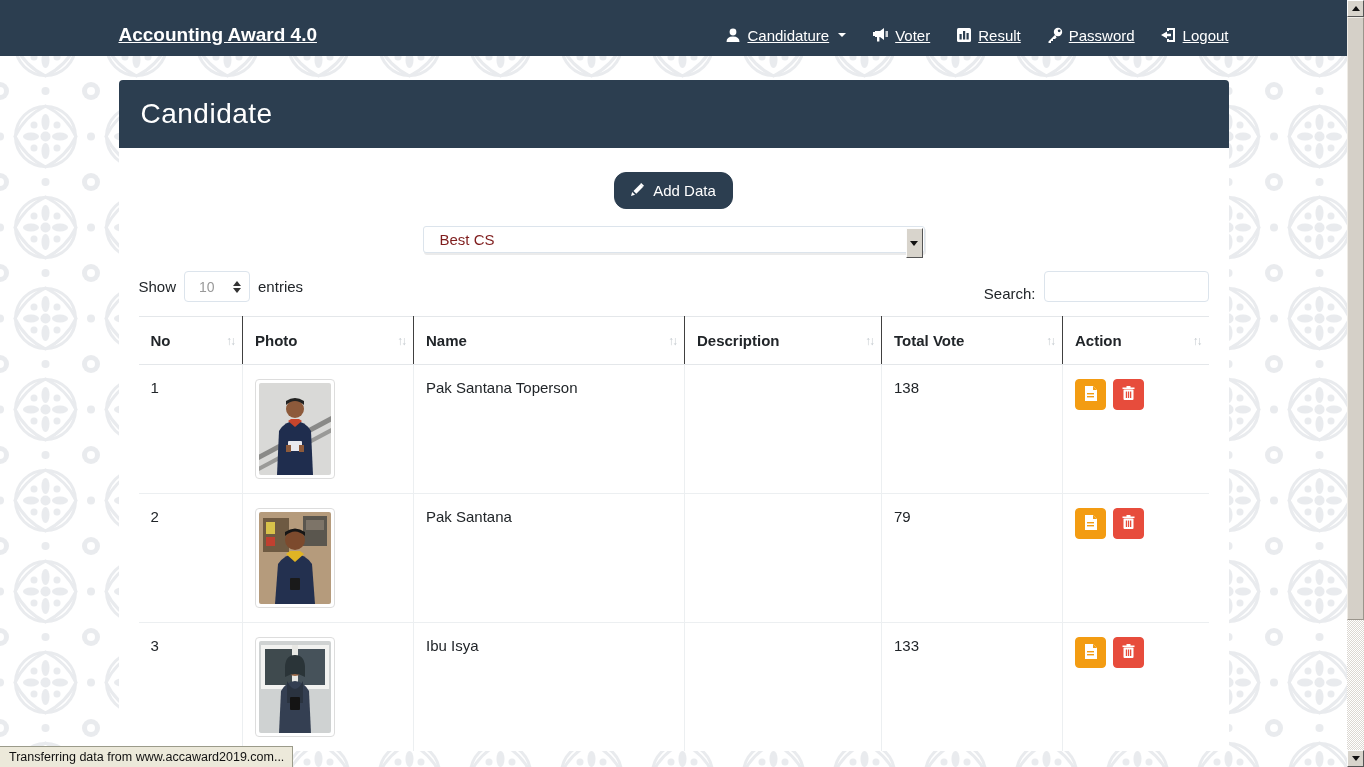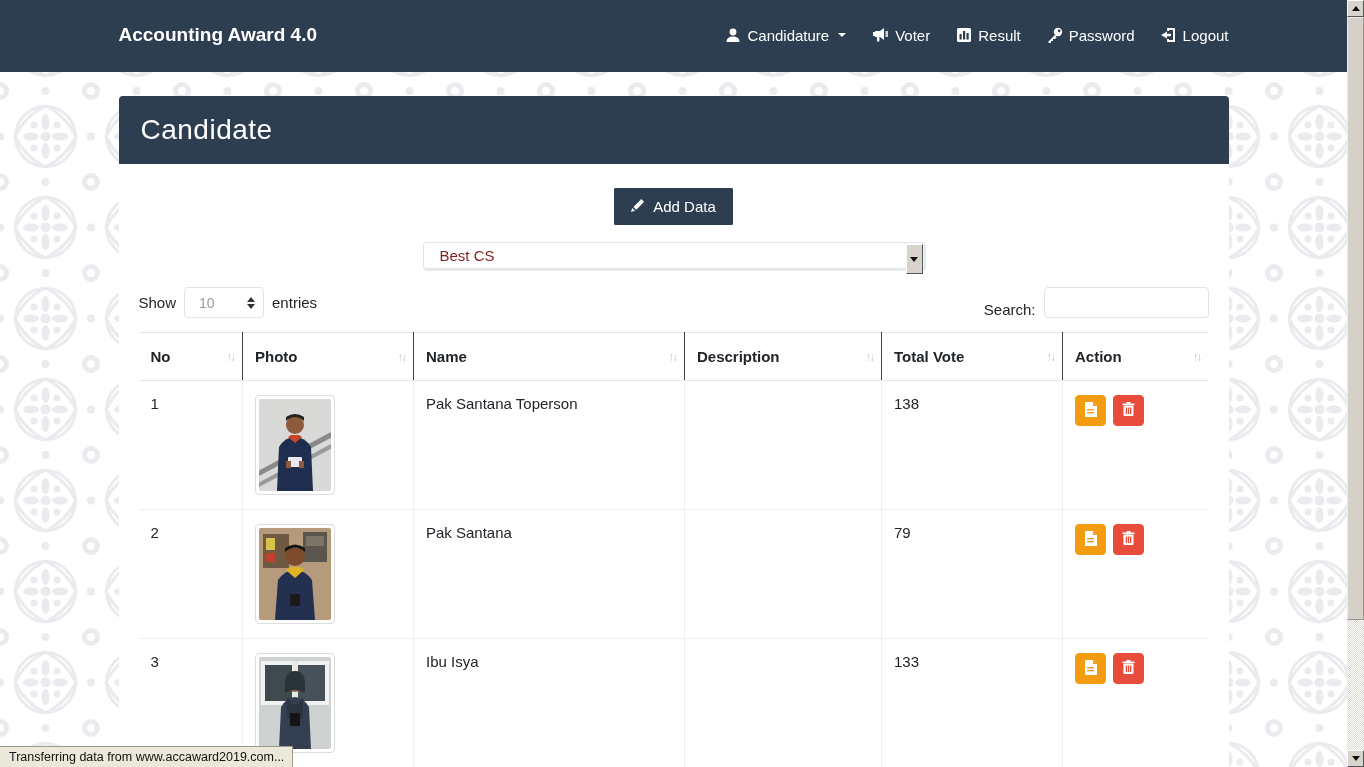--- a/index.html
+++ b/index.html
@@ -6,47 +6,47 @@
   html,body { width:1364px; height:767px; overflow:hidden; }
   body { font-family:"Liberation Sans", sans-serif; background:#fff; position:relative; }
 
   .viewport { position:relative; width:1364px; height:767px; overflow:hidden; }
   .page-area { position:absolute; left:0; top:0; width:1347px; height:767px; overflow:hidden; }
 
   
   .bg-pattern { position:absolute; left:0; top:0; width:1347px; height:767px; z-index:0; }
 
   
-  .navbar { position:relative; z-index:2; height:72px; background:#2c3e50; color:#fff; }
+  .navbar { position:relative; z-index:2; height:56px; background:#2c3e50; color:#fff;text-decoration:underline; }
   .container { width:1110px; margin:0 auto; }
   .navbar .container { display:flex; align-items:center; justify-content:space-between; height:70px; }
   .brand { font-size:19px; font-weight:bold; color:#fff; cursor:pointer; }
   .nav-items { display:flex; align-items:center; gap:26px; }
   .nav-link { display:flex; align-items:center; gap:6px; color:#fff; font-size:15px; cursor:pointer; }
   .nav-link svg { display:block; }
   .caret { width:0; height:0; border-left:4px solid transparent; border-right:4px solid transparent; border-top:4px solid #fff; margin-left:3px; }
 
   
   .panel { position:relative; z-index:1; width:1110px; margin:24px auto 0; background:#fff; border-radius:4px 4px 0 0; }
   .panel-heading { height:68px; background:#2c3e50; color:#fff; display:flex; align-items:center; padding-left:22px; border-radius:4px 4px 0 0; }
   .panel-heading h1 { font-size:28px; font-weight:400; letter-spacing:0.5px; }
   .panel-body { padding:24px 20px 0; }
 
   .add-row { display:flex; justify-content:center; }
-  .btn-add { display:flex; align-items:center; gap:8px; background:#2c3e50; color:#fff; border:1px solid #2c3e50; border-radius:1px; font-size:15px; padding:9px 16px; cursor:pointer; font-family:inherit; }
+  .btn-add { display:flex; align-items:center; gap:8px; background:#2c3e50; color:#fff; border:1px solid #2c3e50; border-radius:12px; font-size:15px; padding:9px 16px; cursor:pointer; font-family:inherit; }
 
   .select-row { display:flex; justify-content:center; margin-top:17px; }
   .category-select { position:relative; width:502px; height:27px; background:#fff; border:1px solid #dce4ec; border-radius:3px; display:flex; align-items:center; padding-left:16px; color:#7f1d1d; font-size:15px; cursor:pointer; box-shadow:1px 2px 0 rgba(0,0,0,0.08); }
   .win-btn { background:#d8d4cc; border:1px solid #888; border-top-color:#fdfdfd; border-left-color:#fdfdfd; border-right-color:#555; border-bottom-color:#555; display:flex; align-items:center; justify-content:center; }
   .select-arrow-btn { position:absolute; right:1px; top:1px; width:17px; height:30px; cursor:pointer; }
   .tri-down { width:0; height:0; border-left:4px solid transparent; border-right:4px solid transparent; border-top:5px solid #111; }
 
   .controls-row { display:flex; justify-content:space-between; align-items:center; margin-top:18px; }
   .length-ctl { display:flex; align-items:center; gap:8px; font-size:15px; color:#212529;justify-content:space-between; }
-  .length-select { display:flex; align-items:center; justify-content:space-between; width:80px; height:31px; border:1px solid #dce4ec; border-radius:4px; padding:0 8px 0 14px; color:#999; font-size:14px; cursor:pointer; background:#fff; }
+  .length-select { display:flex; align-items:center; justify-content:space-between; width:66px; height:31px; border:1px solid #dce4ec; border-radius:4px; padding:0 8px 0 14px; color:#999; font-size:14px; cursor:pointer; background:#fff; }
   .spinner { display:flex; flex-direction:column; gap:2px; }
   .spin-tri-up { width:0; height:0; border-left:4px solid transparent; border-right:4px solid transparent; border-bottom:5px solid #333; }
   .spin-tri-dn { width:0; height:0; border-left:4px solid transparent; border-right:4px solid transparent; border-top:5px solid #333; }
   .search-ctl { display:flex; align-items:flex-end; gap:8px; font-size:15px; color:#212529; }
   .search-ctl input { width:165px; height:31px; border:1px solid #dce4ec; border-radius:4px; padding:0 8px; font-size:14px; font-family:inherit; outline:none; }
 
   
   table.data { width:100%; border-collapse:collapse; margin-top:14px; table-layout:fixed; }
   table.data col.c-no { width:104px; } table.data col.c-photo { width:171px; }
   table.data col.c-name { width:271px; } table.data col.c-desc { width:197px; }

